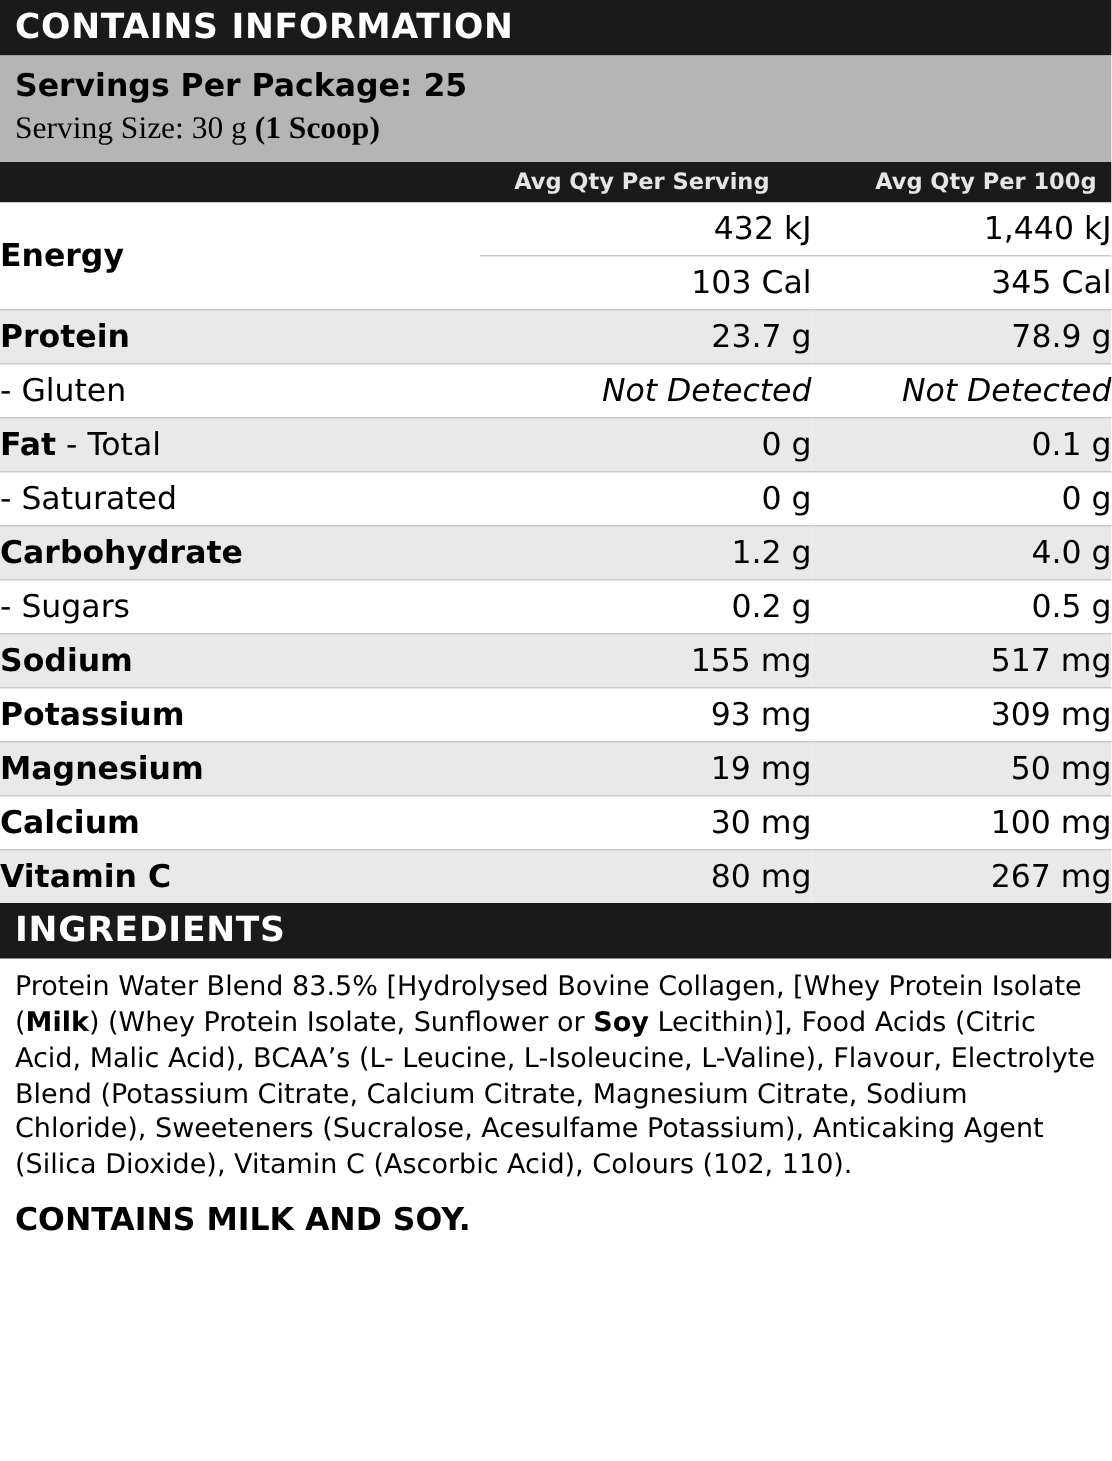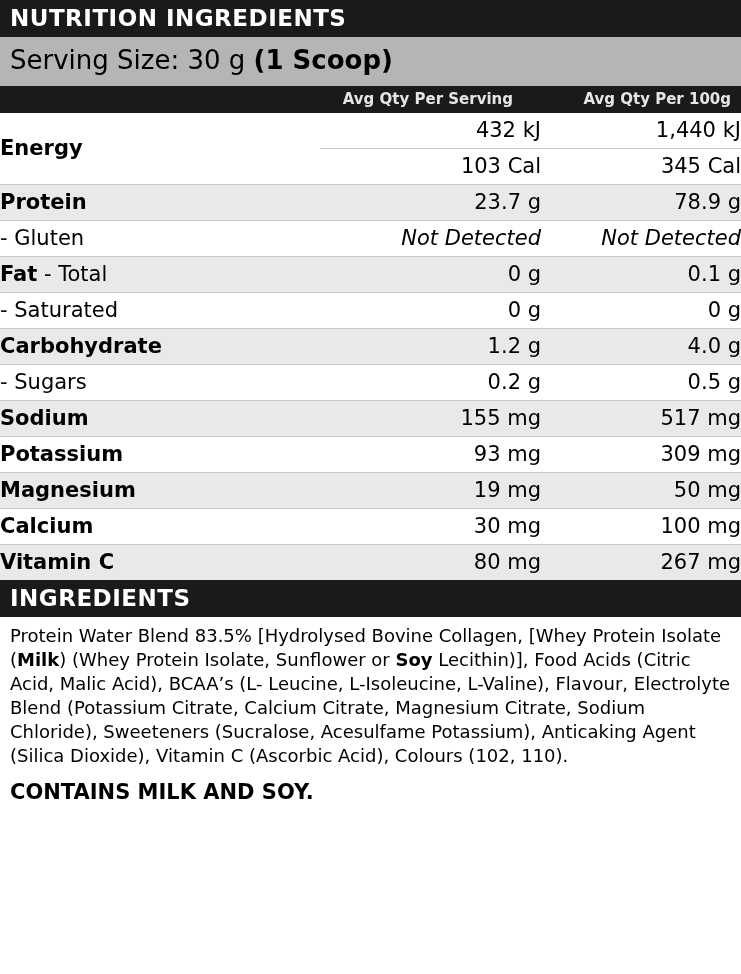--- a/index.html
+++ b/index.html
@@ -34,23 +34,24 @@
     color: #000000;
     padding: 6px 10px 8px 10px;
     box-sizing: border-box;
   }
   .bar-grey .line1 {
     font-size: 21px;
     font-weight: bold;
     line-height: 1.35;
   }
   .bar-grey .line2 {
-    font-size: 26px;
+    font-size: 21px;
     font-weight: normal;
     line-height: 1.35;
+    font-family: Liberation Serif, serif;
   }
   .bar-grey .line2 b { font-weight: bold; }
 
   
   .colhead {
     display: flex;
     background: #1a1a1a;
     color: #e5e5e5;
     font-size: 15px;
     font-weight: bold;
@@ -112,23 +113,24 @@
     font-weight: bold;
     padding: 10px 10px 8px 10px;
     box-sizing: border-box;
   }
 </style>
 </head>
 <body>
 
 <div class="panel">
 
-  <div class="bar-black">NUTRITION INGREDIENTS</div>
+  <div class="bar-black">CONTAINS INFORMATION</div>
 
   <div class="bar-grey">
+    <div class="line1">Servings Per Package: 25</div>
     <div class="line2"><span>Serving Size: 30 g </span><b>(1 Scoop)</b></div>
   </div>
 
   <div class="colhead">
     <div class="c-name"></div>
     <div class="c-serv">Avg Qty Per Serving</div>
     <div class="c-100">Avg Qty Per 100g</div>
   </div>
 
   <table class="nutri">

